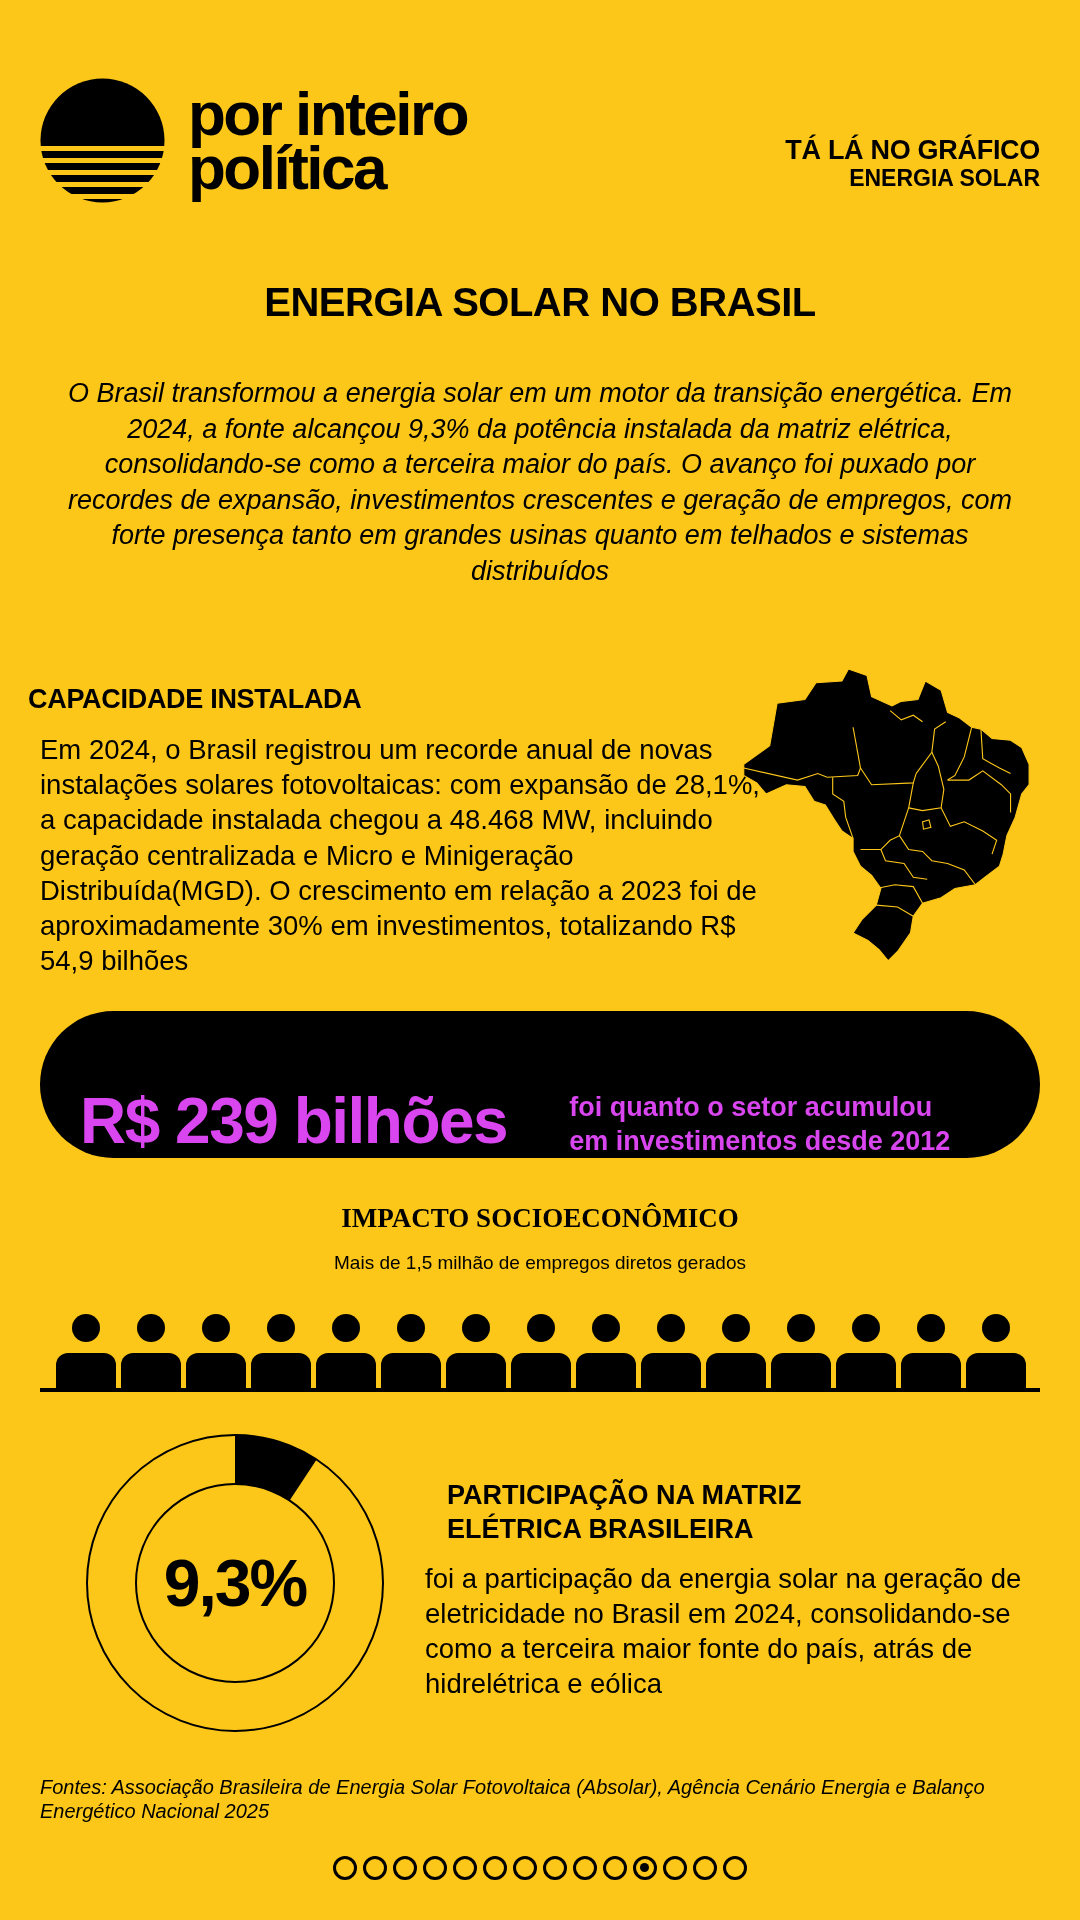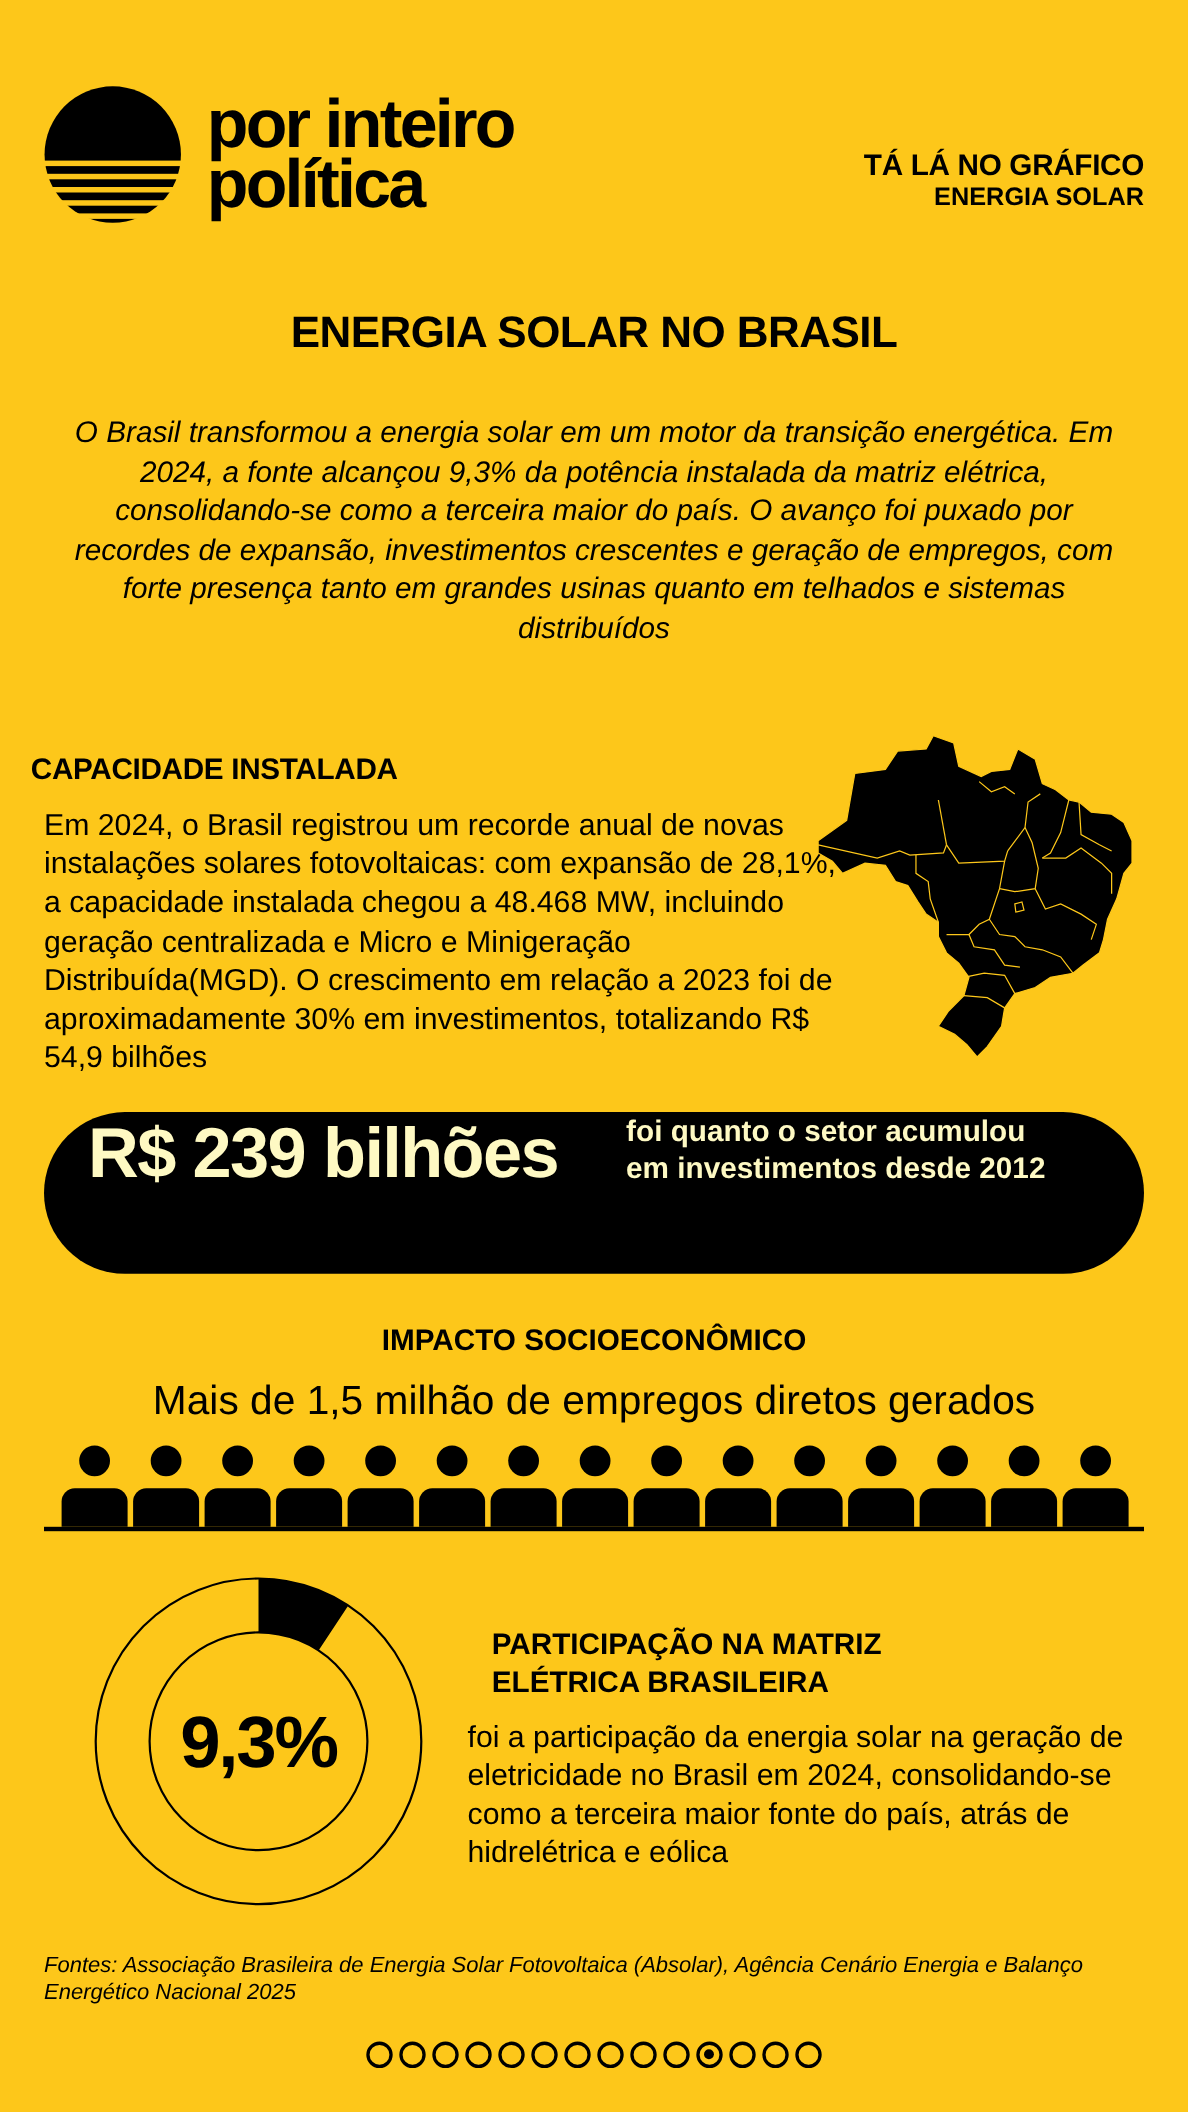--- a/index.html
+++ b/index.html
@@ -16,27 +16,27 @@
   .series-sub { font-size: 23px; line-height: 26px; }
 
   .main-title { position: absolute; left: 0; width: 1080px; top: 280px; text-align: center; font-weight: 700; font-size: 40px; letter-spacing: -0.5px; }
 
   .intro { position: absolute; left: 60px; width: 960px; top: 376px; text-align: center; font-style: italic; font-size: 27px; line-height: 35.5px; }
 
   .cap-title { position: absolute; left: 28px; top: 684px; font-weight: 700; font-size: 27px; letter-spacing: -0.3px; }
   .cap-body { position: absolute; left: 40px; top: 732px; width: 740px; font-size: 27.5px; line-height: 35.2px; }
   .map { position: absolute; left: 728px; top: 655px; width: 315px; height: 315px; }
 
-  .pill { position: absolute; left: 40px; top: 1011px; width: 1000px; height: 147px; background: #000; border-radius: 74px; color: #fef9c3; display: flex; align-items: flex-start; }
+  .pill { position: absolute; left: 40px; top: 1011px; width: 1000px; height: 147px; background: #000; border-radius: 74px; color: #d946ef; display: flex; align-items: flex-end; }
   .pill-big { margin-left: 40px; font-weight: 700; font-size: 64px; letter-spacing: -1.5px; white-space: nowrap; }
   .pill-small { margin-left: 30px; font-weight: 700; font-size: 27px; line-height: 34px; }
   .pill-small span { display: block; margin-left: 32px; }
 
-  .impact-title { position: absolute; left: 0; width: 1080px; top: 1203px; text-align: center; font-weight: 700; font-size: 27px; }
-  .impact-sub { position: absolute; left: 0; width: 1080px; top: 1252px; text-align: center; font-size: 37px; }
+  .impact-title { position: absolute; left: 0; width: 1080px; top: 1203px; text-align: center; font-weight: 700; font-size: 27px; font-family: Liberation Serif, serif; }
+  .impact-sub { position: absolute; left: 0; width: 1080px; top: 1252px; text-align: center; font-size: 19px; }
 
   .people { position: absolute; left: 40px; top: 1310px; width: 1000px; height: 82px; }
   .people-row { position: absolute; left: 16px; top: 0; display: flex; gap: 5px; }
   .person { width: 60px; height: 78px; position: relative; }
   .person .head { position: absolute; left: 16px; top: 4px; width: 28px; height: 28px; border-radius: 50%; background: #000; }
   .person .body { position: absolute; left: 0; top: 43px; width: 60px; height: 35px; background: #000; border-radius: 12px 12px 0 0; }
   .ground { position: absolute; left: 0; top: 78px; width: 1000px; height: 4px; background: #000; }
 
   .donut { position: absolute; left: 85px; top: 1433px; width: 300px; height: 300px; }
   .donut-label { position: absolute; left: 85px; top: 1433px; width: 300px; height: 300px; display: flex; align-items: center; justify-content: center; font-weight: 700; font-size: 66px; letter-spacing: -2px; }

